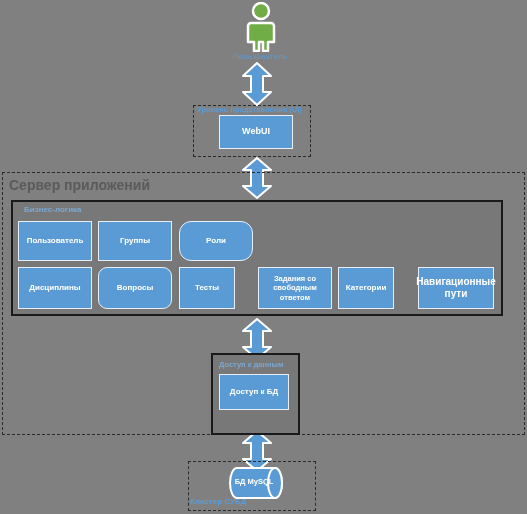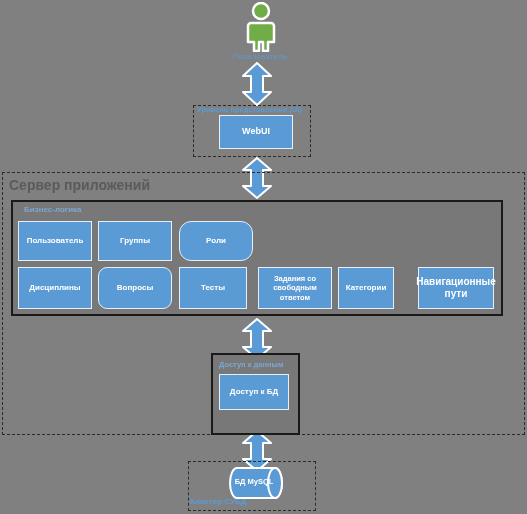--- a/index.html
+++ b/index.html
@@ -134,21 +134,21 @@
   }
 
   
   #box-users      { left: 18px;  top: 221px; width: 74px; height: 40px; }
   #box-groups     { left: 98px;  top: 221px; width: 74px; height: 40px; }
   #box-roles      { left: 179px; top: 221px; width: 74px; height: 40px; border-radius: 12px; }
 
   
   #box-disciplines { left: 18px;  top: 267px; width: 74px; height: 42px; }
   #box-questions   { left: 98px;  top: 267px; width: 74px; height: 42px; border-radius: 9px; }
-  #box-tests       { left: 179px; top: 267px; width: 68px; height: 42px; }
+  #box-tests       { left: 179px; top: 267px; width: 56px; height: 42px; }
   #box-freeanswer  { left: 258px; top: 267px; width: 74px; height: 42px; font-size:7.5px;}
   #box-categories  { left: 338px; top: 267px; width: 56px; height: 42px; }
   #box-navpaths    { left: 418px; top: 267px; width: 76px; height: 42px; font-size:10px;}
 
   #box-dbaccess {
     left: 219px; top: 374px; width: 70px; height: 36px;
   }
 
   
   #db-cylinder {

